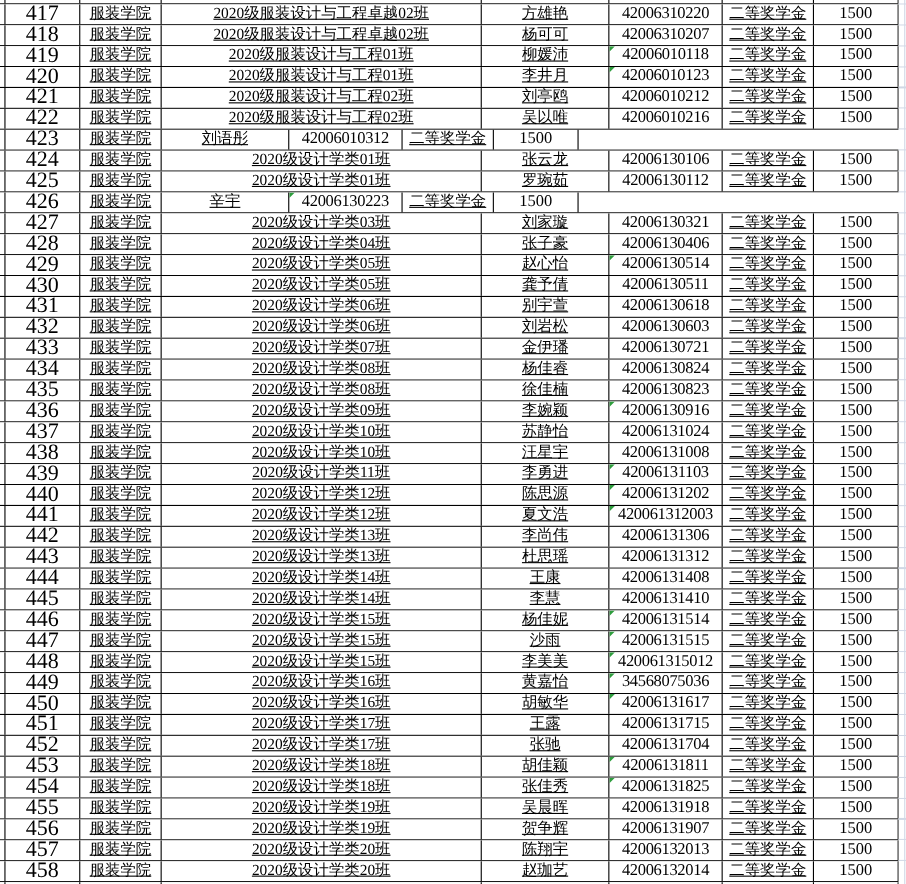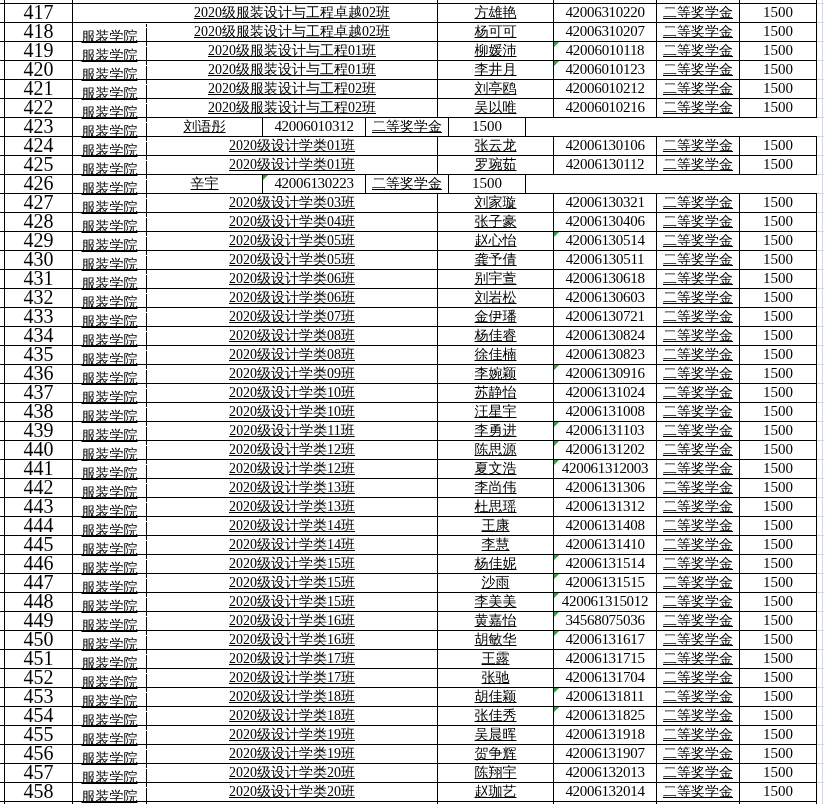--- a/index.html
+++ b/index.html
@@ -12,21 +12,21 @@
   .row{display:flex;height:19px;box-sizing:border-box;border-bottom:1px solid #000;background:#fff;}
   .row.partial-top{height:4px;}
   .cell{
     box-sizing:border-box;height:100%;border-right:1px solid #000;
     text-align:center;overflow:hidden;white-space:nowrap;position:relative;
     font-size:14px;line-height:17px;
   }
   .partial-top .cell,.partial-bottom .cell{line-height:40px;}
   .c-stub{width:5px;}
   .c-num{width:68px;font-size:20px;}
-  .c-college{width:74px;margin-top:24px;}
+  .c-college{width:74px;}
   .c-class{width:291px;}
   .c-name{width:116px;}
   .c-id{width:103px;font-size:15px;letter-spacing:-0.3px;}
   .c-award{width:83px;}
   .c-amount{width:77px;font-size:15px;text-align:center;}
   .u{text-decoration:underline;}
   .tri{position:absolute;top:0;left:0;width:0;height:0;
     border-top:5px solid #2f9e3e;border-right:5px solid transparent;}
   
   .canvas-right{

